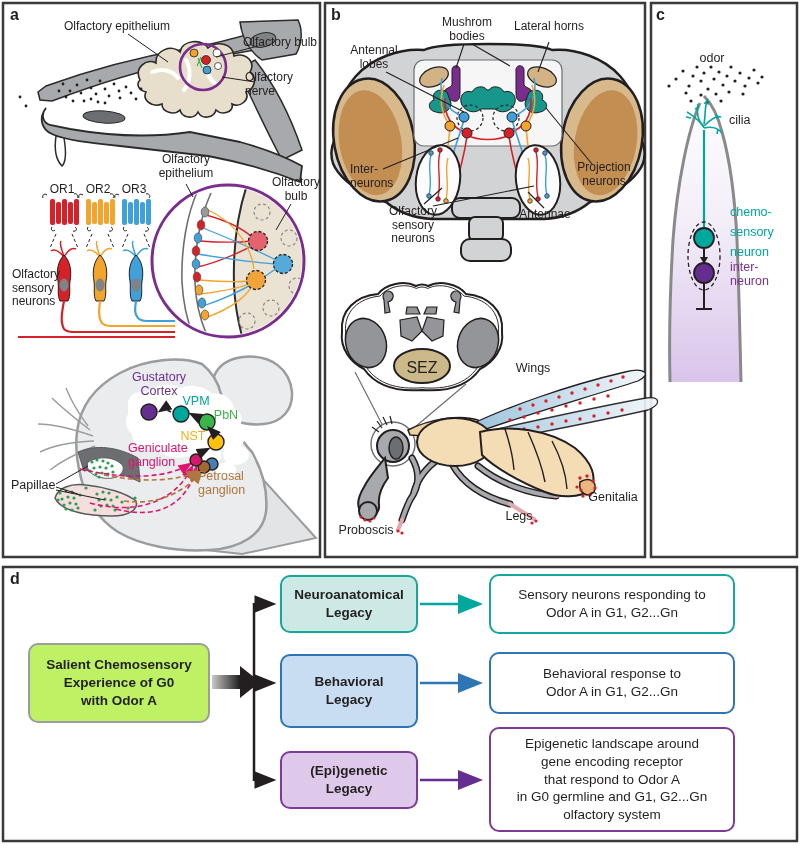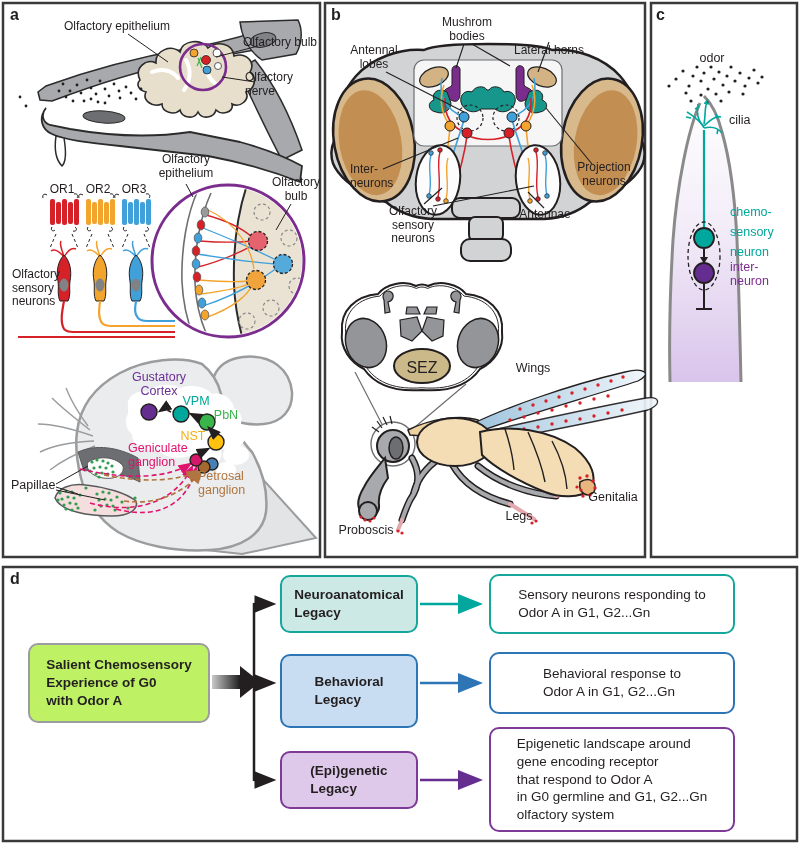--- a/index.html
+++ b/index.html
@@ -5,21 +5,21 @@
   html,body{margin:0;padding:0;background:#fff}
   #fig{position:relative;width:800px;height:845px;background:#fff;overflow:hidden;
        font-family:"Liberation Sans",sans-serif;}
   #art{position:absolute;left:0;top:0}
   .lbl{position:absolute;font:12px/1.13 "Liberation Sans",sans-serif;color:#231f20;white-space:pre-line}
   .b{font-weight:normal}
   .c{text-align:center}
   .s13{font-size:12.5px}
   .letter{font:bold 16px "Liberation Sans",sans-serif}
   .dbox{position:absolute;border-radius:10px;border:2.5px solid;display:flex;align-items:center;
-        justify-content:center;white-space:pre-line;
+        justify-content:center;text-align:center;white-space:pre-line;
         font:bold 13.5px/1.32 "Liberation Sans",sans-serif;color:#231f20;box-sizing:border-box}
   .outcome{font-weight:normal}
 </style>
 </head>
 <body>
 
 <div id="fig">
 
 <svg id="art" width="800" height="845" viewBox="0 0 800 845">
   <defs>
@@ -576,21 +576,21 @@
 <div class="lbl b c s13" style="left:208px;top:408px;width:36px;color:#3ab54a">PbN</div>
 <div class="lbl b c s13" style="left:175px;top:429px;width:36px;color:#f2ae17">NST</div>
 <div class="lbl b s13" style="left:128px;top:441px;color:#e0136d">Geniculate
 ganglion</div>
 <div class="lbl b s13" style="left:198px;top:469px;color:#b0763f">Petrosal
 ganglion</div>
 
 <div class="lbl letter" style="left:331px;top:6px">b</div>
 <div class="lbl c" style="left:427px;top:16px;width:80px">Mushrom
 bodies</div>
-<div class="lbl c" style="left:505px;top:44px;width:88px">Lateral horns</div>
+<div class="lbl c" style="left:505px;top:20px;width:88px">Lateral horns</div>
 <div class="lbl c" style="left:336px;top:44px;width:76px">Antennal
 lobes</div>
 <div class="lbl" style="left:350px;top:163px">Inter-
 neurons</div>
 <div class="lbl c" style="left:562px;top:161px;width:84px">Projection
 neurons</div>
 <div class="lbl c" style="left:375px;top:205px;width:76px">Olfactory
 sensory
 neurons</div>
 <div class="lbl c" style="left:505px;top:208px;width:80px">Antennae</div>

